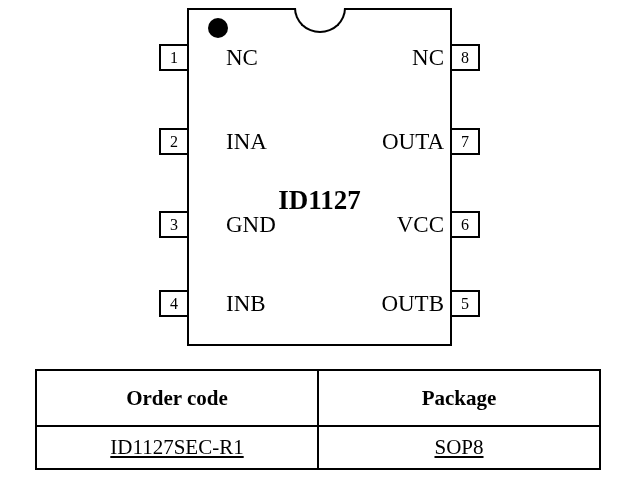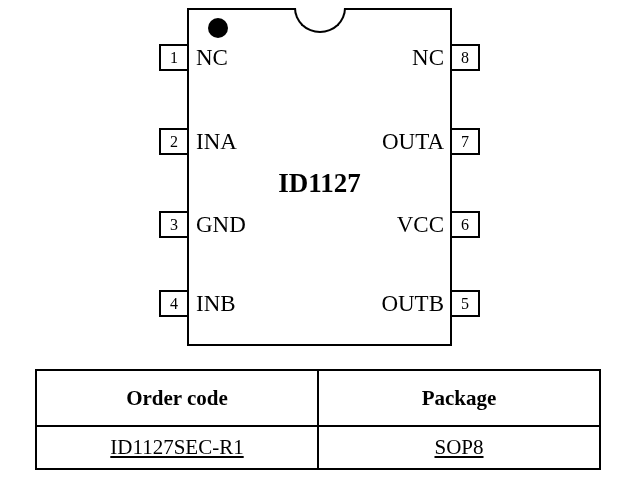--- a/index.html
+++ b/index.html
@@ -45,21 +45,21 @@
     left: 19px;
     top: 8px;
     width: 20px;
     height: 20px;
     border-radius: 50%;
     background: #000;
   }
   .chip-name {
     position: absolute;
     left: 0;
-    top: 158px;
+    top: 175px;
     width: 100%;
     text-align: center;
     font-size: 27px;
     font-weight: bold;
     color: #000;
   }
 
   .pin-box {
     position: absolute;
     width: 30px;
@@ -76,20 +76,21 @@
   .pin-box.side-left  { left: 159px; }
   .pin-box.side-right { left: 450px; }
 
   .pin-label {
     position: absolute;
     height: 27px;
     line-height: 27px;
     font-size: 23px;
     color: #000;
     white-space: nowrap;
+    margin-left: 30px;
   }
   .pin-label.side-left  { left: 196px; text-align: left; }
   .pin-label.side-right { right: 193px; text-align: right; }
 
   .r1 { top: 44px; }
   .r2 { top: 128px; }
   .r3 { top: 211px; }
   .r4 { top: 290px; }
 
   

